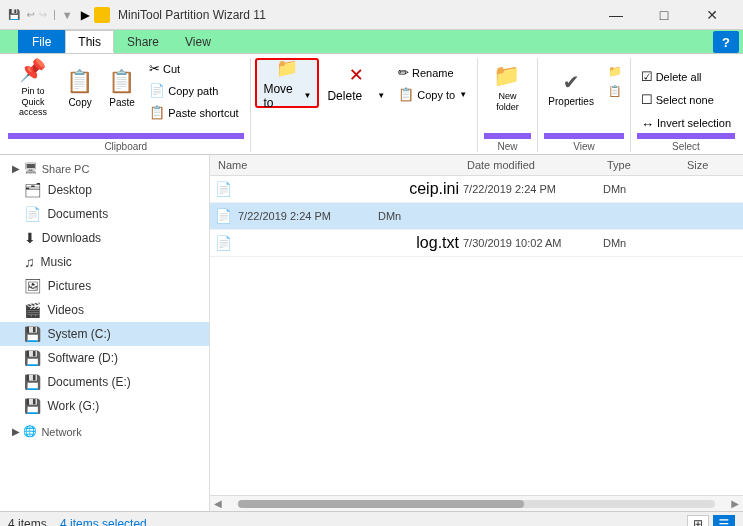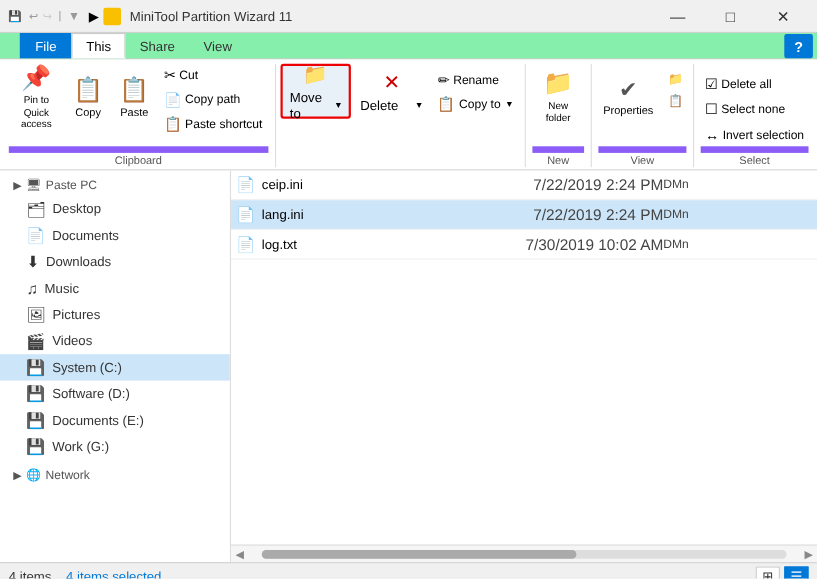--- a/index.html
+++ b/index.html
@@ -118,22 +118,22 @@
     .file-col-type { width: 80px; padding: 2px 4px; }
     .file-col-size { width: 60px; padding: 2px 4px; }
 
     .file-list { flex: 1; overflow-y: auto; }
     .file-row {
       display: flex; align-items: center; padding: 3px 0;
       border-bottom: 1px solid #f0f0f0; cursor: pointer;
     }
     .file-row.selected { background: #cce5f8; }
     .file-row .file-icon { width: 20px; height: 20px; margin: 0 4px; display: flex; align-items: center; justify-content: center; font-size: 14px; color: #999; }
-    .file-row .file-name { flex: 1; font-size: 12px; padding-right: 4px; }
-    .file-row .file-date { width: 140px; font-size: 14px; color: #444; text-align: right; }
+    .file-row .file-name { flex: 1; font-size: 16px; padding-right: 4px; text-align: right; }
+    .file-row .file-date { width: 140px; font-size: 11px; color: #444; }
     .file-row .file-type { width: 80px; font-size: 11px; color: #444; }
     .file-row .file-size { width: 60px; font-size: 11px; color: #444; }
 
     
     .scroll-h {
       height: 16px; background: #f5f5f5; border-top: 1px solid #ddd;
       display: flex; align-items: center; padding: 0 4px;
     }
     .scroll-track { flex: 1; height: 8px; background: #ddd; border-radius: 4px; margin: 0 16px; position: relative; }
     .scroll-thumb { position: absolute; left: 0; top: 0; width: 60%; height: 100%; background: #aaa; border-radius: 4px; }
@@ -304,21 +304,21 @@
   </div>
 </div>
 
 <div class="main-area">
 
   <div class="nav-pane">
 
     <div class="nav-section-header">
       <span style="font-size:10px;">▶</span>
       <span>🖥</span>
-      <span>Paste PC</span>
+      <span>Share PC</span>
     </div>
 
     <div class="nav-item">
       <span class="icon">🗂</span>
       <span>Desktop</span>
     </div>
     <div class="nav-item">
       <span class="icon">📄</span>
       <span>Documents</span>
     </div>
@@ -357,32 +357,37 @@
 
     <div class="nav-section-header" style="margin-top: 4px;">
       <span style="font-size:10px;">▶</span>
       <span>🌐</span>
       <span>Network</span>
     </div>
   </div>
 
   <div class="file-area">
 
+    <div class="file-header">
+      <div class="file-col-name">Name</div>
+      <div class="file-col-date">Date modified</div>
+      <div class="file-col-type">Type</div>
+      <div class="file-col-size">Size</div>
+    </div>
 
     <div class="file-list">
       <div class="file-row">
         <div class="file-icon">📄</div>
         <div class="file-name">ceip.ini</div>
         <div class="file-date">7/22/2019 2:24 PM</div>
         <div class="file-type">DMn</div>
         <div class="file-size"></div>
       </div>
       <div class="file-row selected">
         <div class="file-icon">📄</div>
-        <div class="file-name">lang.ini</div>
         <div class="file-date">7/22/2019 2:24 PM</div>
         <div class="file-type">DMn</div>
         <div class="file-size"></div>
       </div>
       <div class="file-row">
         <div class="file-icon">📄</div>
         <div class="file-name">log.txt</div>
         <div class="file-date">7/30/2019 10:02 AM</div>
         <div class="file-type">DMn</div>
         <div class="file-size"></div>

